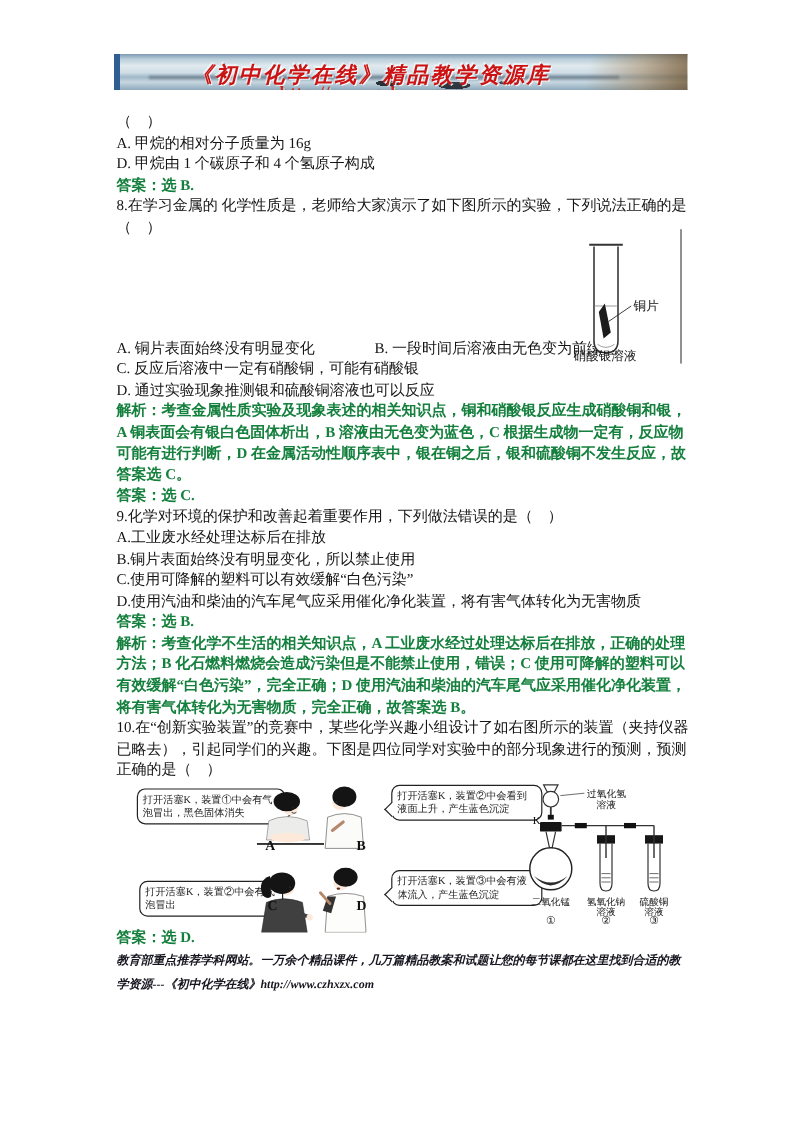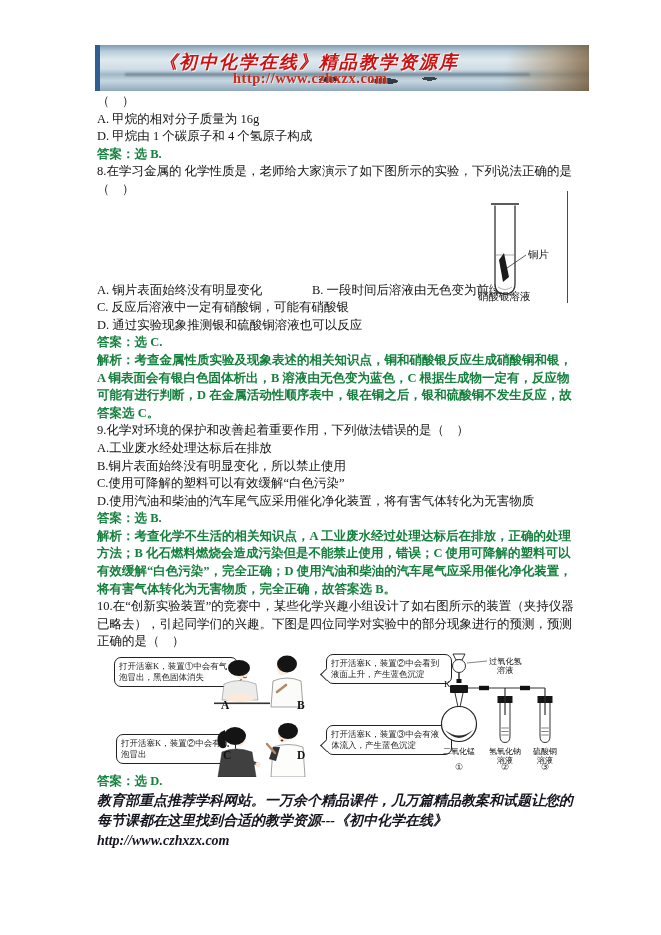--- a/index.html
+++ b/index.html
@@ -1,21 +1,21 @@
 <!DOCTYPE html>
 <html><head>
 <meta charset="utf-8">
 <style>
   html,body{margin:0;padding:0;background:#fff;}
   #page{position:relative;width:661px;height:935px;background:#ffffff;overflow:hidden;
         font-family:"Liberation Serif","DejaVu Serif",serif;color:#141414;}
 
   
-  .banner{position:absolute;left:95px;top:45px;width:478px;height:46px;overflow:hidden;
-          background:linear-gradient(180deg,#7e9ab2 0%,#b9cdd9 14%,#dfe9ee 32%,#cfdde6 52%,#9fb8c8 64%,#c7d7e0 78%,#8ea9bc 100%);padding-left:16px;}
+  .banner{position:absolute;left:95px;top:45px;width:478px;height:30px;overflow:hidden;
+          background:linear-gradient(180deg,#7e9ab2 0%,#b9cdd9 14%,#dfe9ee 32%,#cfdde6 52%,#9fb8c8 64%,#c7d7e0 78%,#8ea9bc 100%);}
   .banner::before{content:"";position:absolute;left:0;top:0;width:5px;height:100%;background:#2e5e92;}
   .banner::after{content:"";position:absolute;right:0;top:0;width:110px;height:100%;
           background:linear-gradient(100deg,rgba(0,0,0,0) 25%,rgba(151,112,63,.45) 65%,rgba(110,78,40,.75) 100%);}
   .waterline{position:absolute;left:6%;right:12%;top:60%;height:3px;background:rgba(55,65,80,.40);filter:blur(1px);}
   .boats{position:absolute;left:42%;top:64%;width:150px;height:12px;
          background:radial-gradient(ellipse 16px 4px at 18% 45%,rgba(15,20,26,.85) 60%,transparent 62%),
                     radial-gradient(ellipse 22px 5px at 55% 60%,rgba(15,20,26,.8) 60%,transparent 62%),
                     radial-gradient(ellipse 12px 3px at 85% 40%,rgba(15,20,26,.75) 60%,transparent 62%);}
   .banner-title{position:absolute;left:64px;top:5px;font-size:18px;font-weight:bold;color:#cc1212;
           letter-spacing:2px;white-space:nowrap;font-style:italic;
@@ -40,21 +40,21 @@
   .figure10{position:relative;height:120px;margin-top:2px;}
   .bubble{position:absolute;box-sizing:border-box;border:1px solid #222;border-radius:7px;background:#fff;
           font-size:8.5px;line-height:11px;padding:3px 4px;color:#1c1c1c;margin-left:17px;}
   .bubble::after{content:"";position:absolute;width:8px;height:8px;background:#fff;top:55%;}
   .tail-r::after{right:-4.6px;border-top:1px solid #222;border-right:1px solid #222;transform:rotate(45deg);}
   .tail-l::after{left:-4.6px;border-left:1px solid #222;border-bottom:1px solid #222;transform:rotate(45deg);}
   .stu-label{position:absolute;font-weight:bold;font-size:11.5px;color:#111;}
   .figsvg{position:absolute;}
 
   .answer-d{margin-top:4px;}
-  .footer{margin-top:12px;font-size:14px;line-height:20px;color:#15151f;font-style:italic;font-weight:bold;}
+  .footer{margin-top:12px;font-size:10px;line-height:20px;color:#15151f;font-style:italic;font-weight:bold;}
   svg text{font-family:"Liberation Serif","DejaVu Serif",serif;}
 </style>
 </head>
 <body>
 
 <div id="page">
 
   <div class="banner">
     <div class="waterline"></div>
     <div class="boats"></div>
@@ -89,22 +89,22 @@
       </svg>
       <div class="vline"></div>
     </div>
 
     <p class="row">
       <span class="w215">A. 铜片表面始终没有明显变化</span>
       <span>B. 一段时间后溶液由无色变为前绿色</span>
     </p>
     <p>C. 反应后溶液中一定有硝酸铜，可能有硝酸银</p>
     <p>D. 通过实验现象推测银和硫酸铜溶液也可以反应</p>
+    <p class="red">解析：考查金属性质实验及现象表述的相关知识点，铜和硝酸银反应生成硝酸铜和银，A 铜表面会有银白色固体析出，B 溶液由无色变为蓝色，C 根据生成物一定有，反应物可能有进行判断，D 在金属活动性顺序表中，银在铜之后，银和硫酸铜不发生反应，故答案选 C。</p>
     <p class="red">答案：选 C.</p>
-    <p class="red">解析：考查金属性质实验及现象表述的相关知识点，铜和硝酸银反应生成硝酸铜和银，A 铜表面会有银白色固体析出，B 溶液由无色变为蓝色，C 根据生成物一定有，反应物可能有进行判断，D 在金属活动性顺序表中，银在铜之后，银和硫酸铜不发生反应，故答案选 C。</p>
 
     <p>9.化学对环境的保护和改善起着重要作用，下列做法错误的是（　）</p>
     <p>A.工业废水经处理达标后在排放</p>
     <p>B.铜片表面始终没有明显变化，所以禁止使用</p>
     <p>C.使用可降解的塑料可以有效缓解“白色污染”</p>
     <p>D.使用汽油和柴油的汽车尾气应采用催化净化装置，将有害气体转化为无害物质</p>
     <p class="red">答案：选 B.</p>
     <p class="red">解析：考查化学不生活的相关知识点，A 工业废水经过处理达标后在排放，正确的处理方法；B 化石燃料燃烧会造成污染但是不能禁止使用，错误；C 使用可降解的塑料可以有效缓解“白色污染”，完全正确；D 使用汽油和柴油的汽车尾气应采用催化净化装置，将有害气体转化为无害物质，完全正确，故答案选 B。</p>
 
     <p>10.在“创新实验装置”的竞赛中，某些化学兴趣小组设计了如右图所示的装置（夹持仪器已略去），引起同学们的兴趣。下图是四位同学对实验中的部分现象进行的预测，预测正确的是（　）</p>

